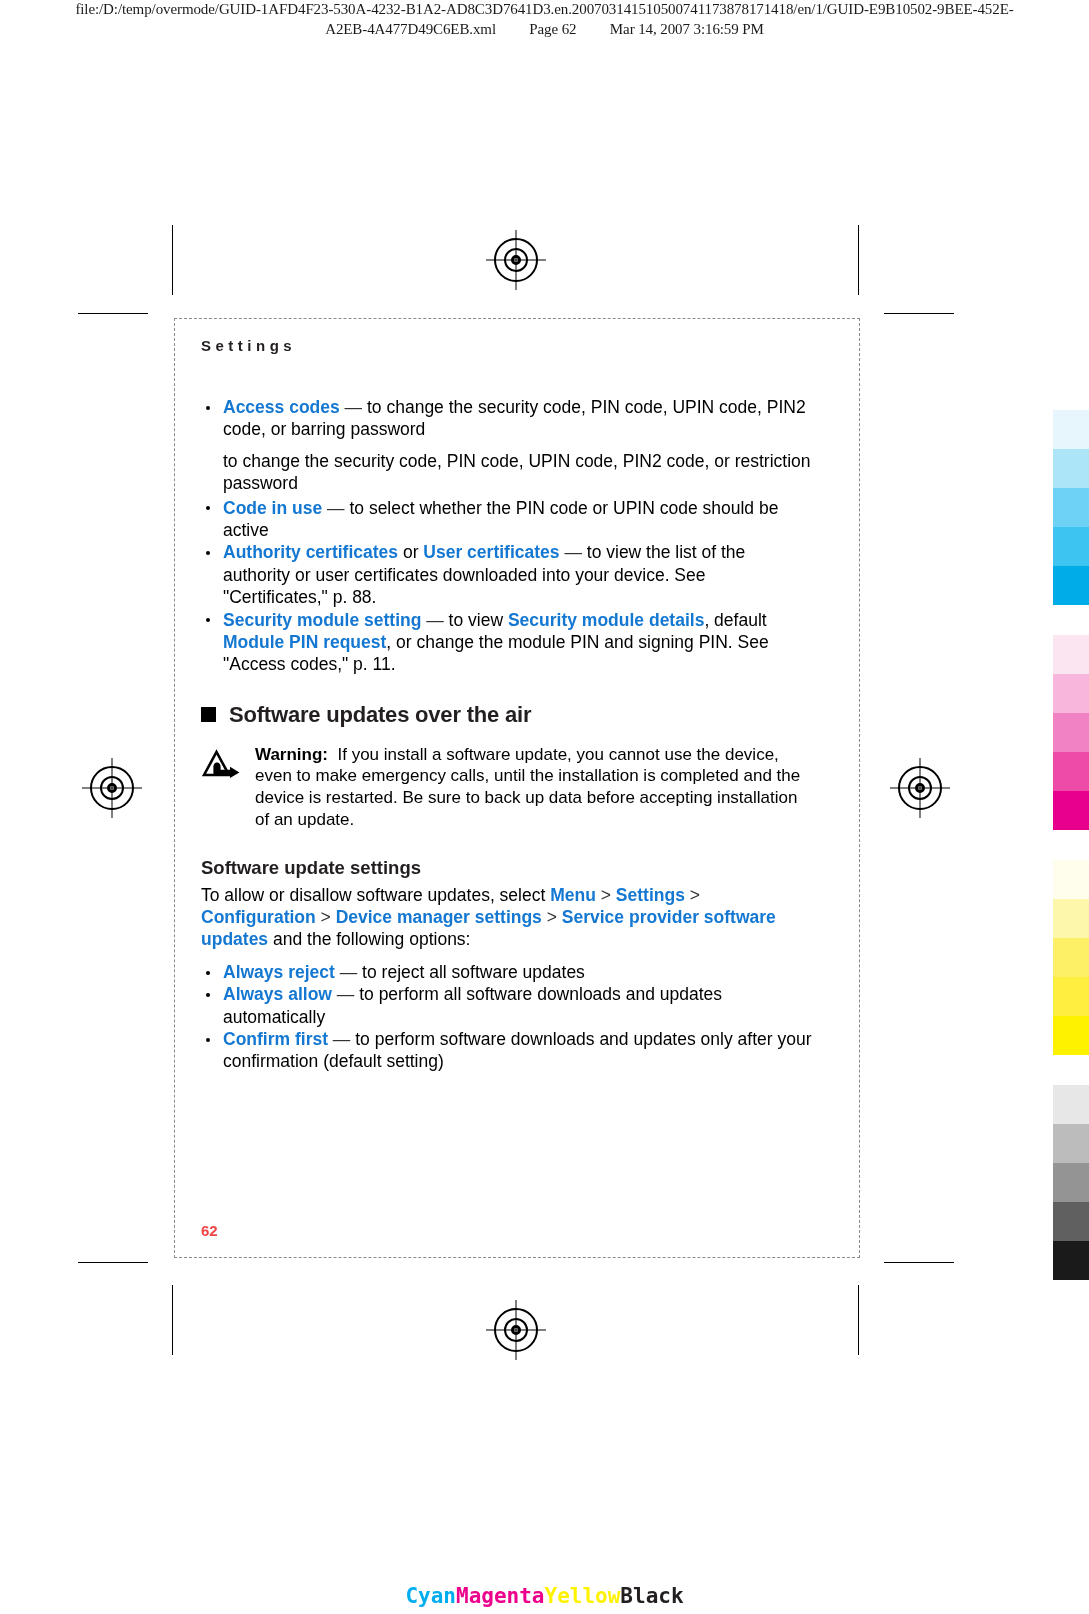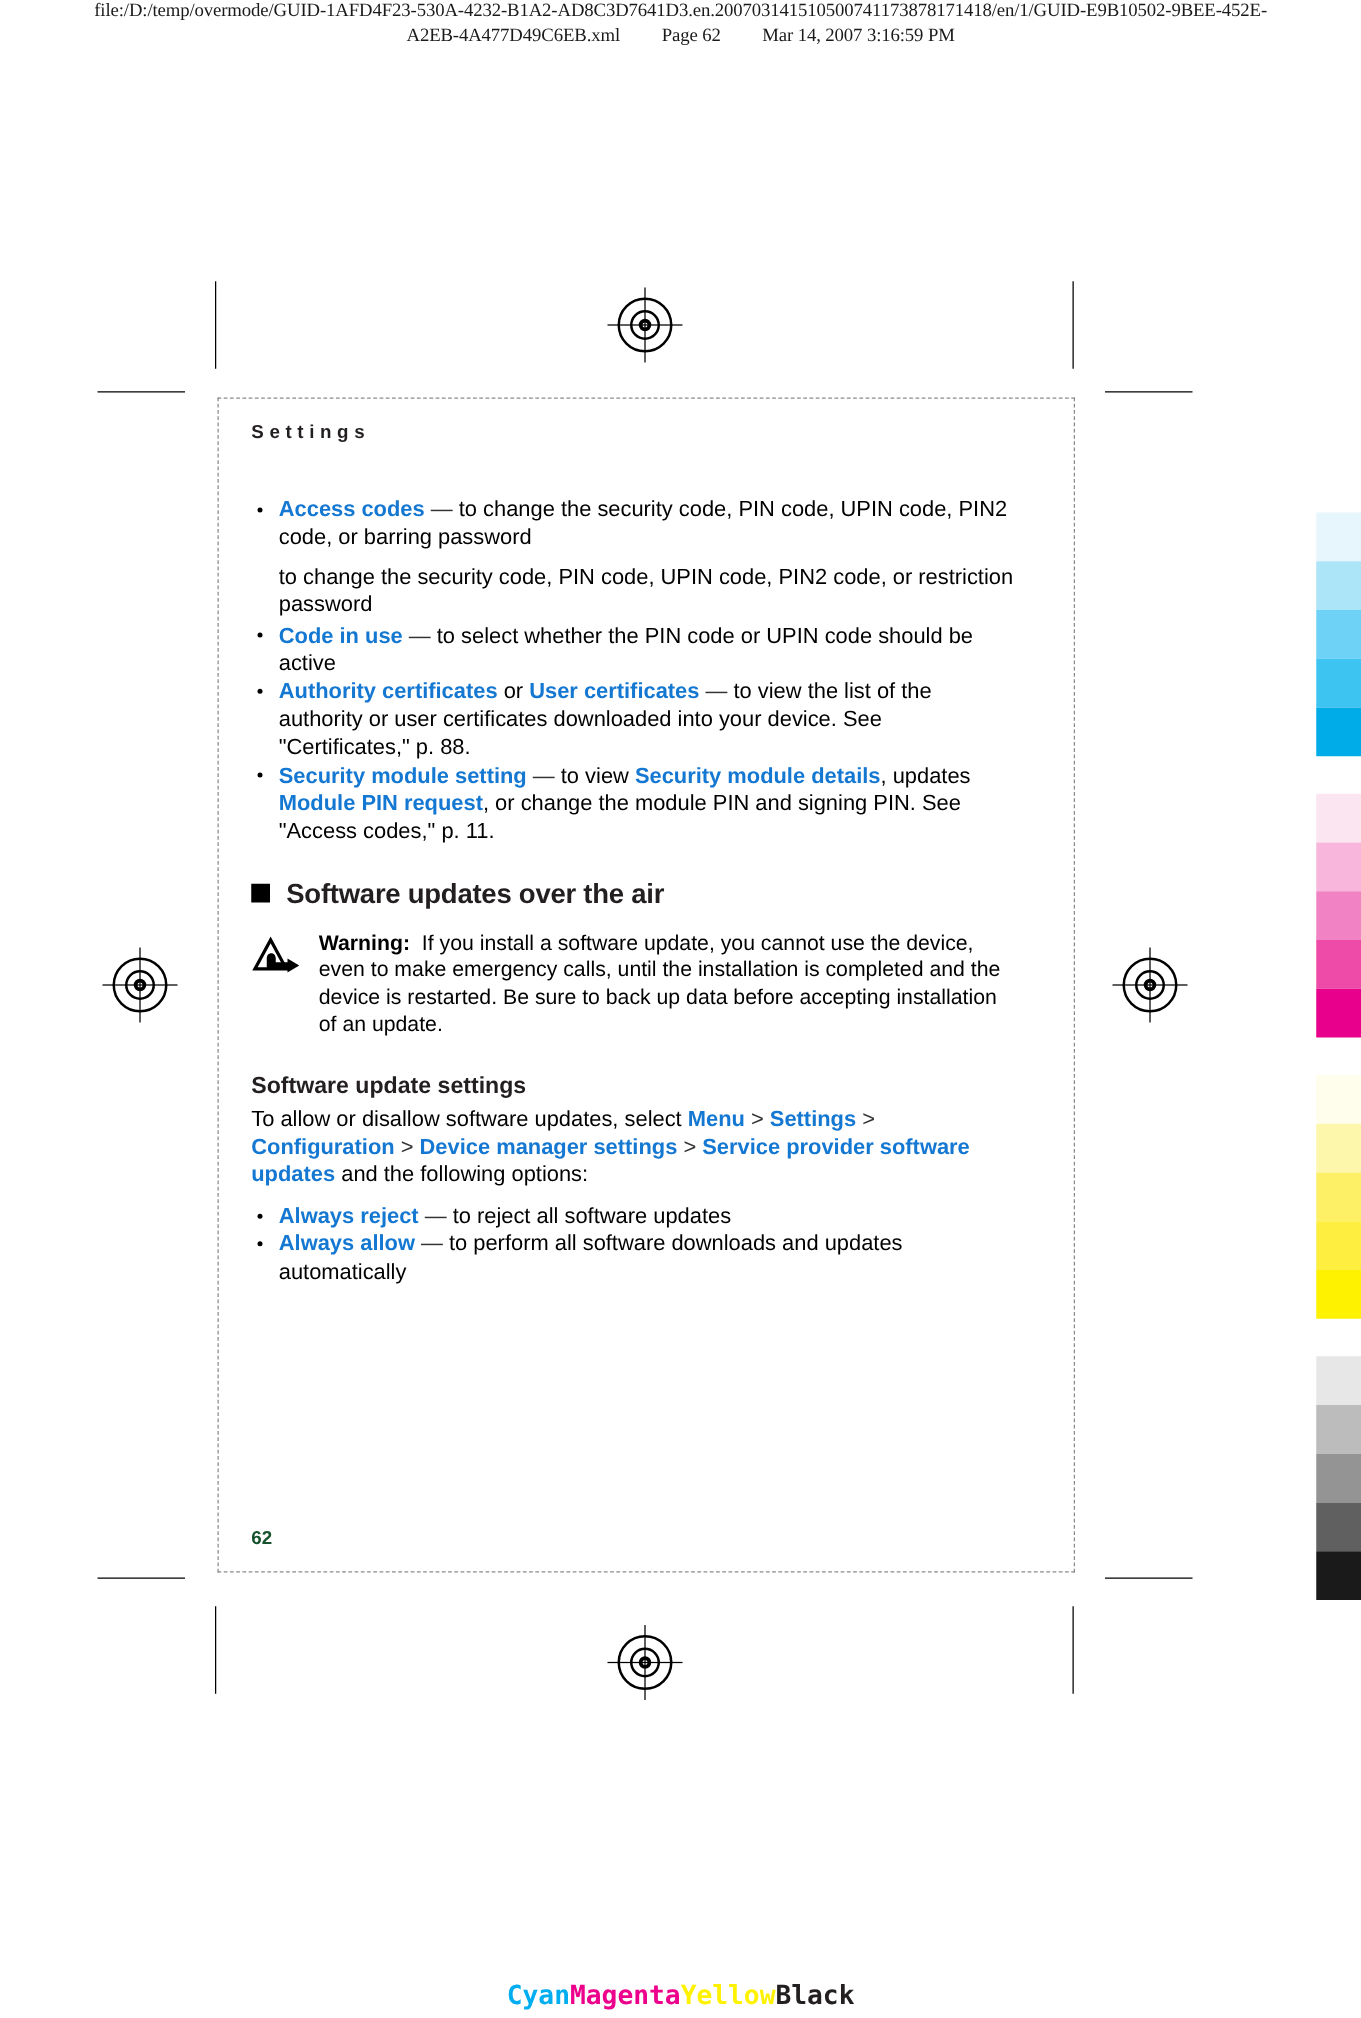--- a/index.html
+++ b/index.html
@@ -207,21 +207,21 @@
   }
 
   .para { font-size: 17.5px; line-height: 1.28; margin-bottom: 0; }
 
   .page-number {
     position: absolute;
     left: 26px;
     bottom: 18px;
     font-size: 15px;
     font-weight: bold;
-    color: #14532d;
+    color: #ef4444;
   }
 
   
   .colorbars {
     position: absolute;
     right: 0;
     top: 410px;
     width: 36px;
   }
   .cb-group { margin-bottom: 30px; }
@@ -317,21 +317,21 @@
       <li>
         <span class="dot"></span>
         <span class="blue">Code in use</span><span class="sep"> — </span><span>to select whether the PIN code or UPIN code should be active</span>
       </li>
       <li>
         <span class="dot"></span>
         <span class="blue">Authority certificates</span><span> or </span><span class="blue">User certificates</span><span class="sep"> — </span><span>to view the list of the authority or user certificates downloaded into your device. See "Certificates," p. 88.</span>
       </li>
       <li>
         <span class="dot"></span>
-        <span class="blue">Security module setting</span><span class="sep"> — </span><span>to view </span><span class="blue">Security module details</span><span>, updates </span><span class="blue">Module PIN request</span><span>, or change the module PIN and signing PIN. See "Access codes," p. 11.</span>
+        <span class="blue">Security module setting</span><span class="sep"> — </span><span>to view </span><span class="blue">Security module details</span><span>, default </span><span class="blue">Module PIN request</span><span>, or change the module PIN and signing PIN. See "Access codes," p. 11.</span>
       </li>
     </ul>
 
     <div class="h1">
       <span class="sq"></span>
       <span class="txt">Software updates over the air</span>
     </div>
 
     <div class="warn">
       <div class="ico">
@@ -352,20 +352,24 @@
 
     <ul class="bullets" style="margin-top:10px;">
       <li>
         <span class="dot"></span>
         <span class="blue">Always reject</span><span class="sep"> — </span><span>to reject all software updates</span>
       </li>
       <li>
         <span class="dot"></span>
         <span class="blue">Always allow</span><span class="sep"> — </span><span>to perform all software downloads and updates automatically</span>
       </li>
+      <li>
+        <span class="dot"></span>
+        <span class="blue">Confirm first</span><span class="sep"> — </span><span>to perform software downloads and updates only after your confirmation (default setting)</span>
+      </li>
     </ul>
 
   </div>
 
   <div class="page-number">62</div>
 </div>
 
 <div class="colorbars" id="colorbars">
     <div class="cb-group">
       <div class="cb-swatch" style="background: rgb(231, 246, 253);"></div>

